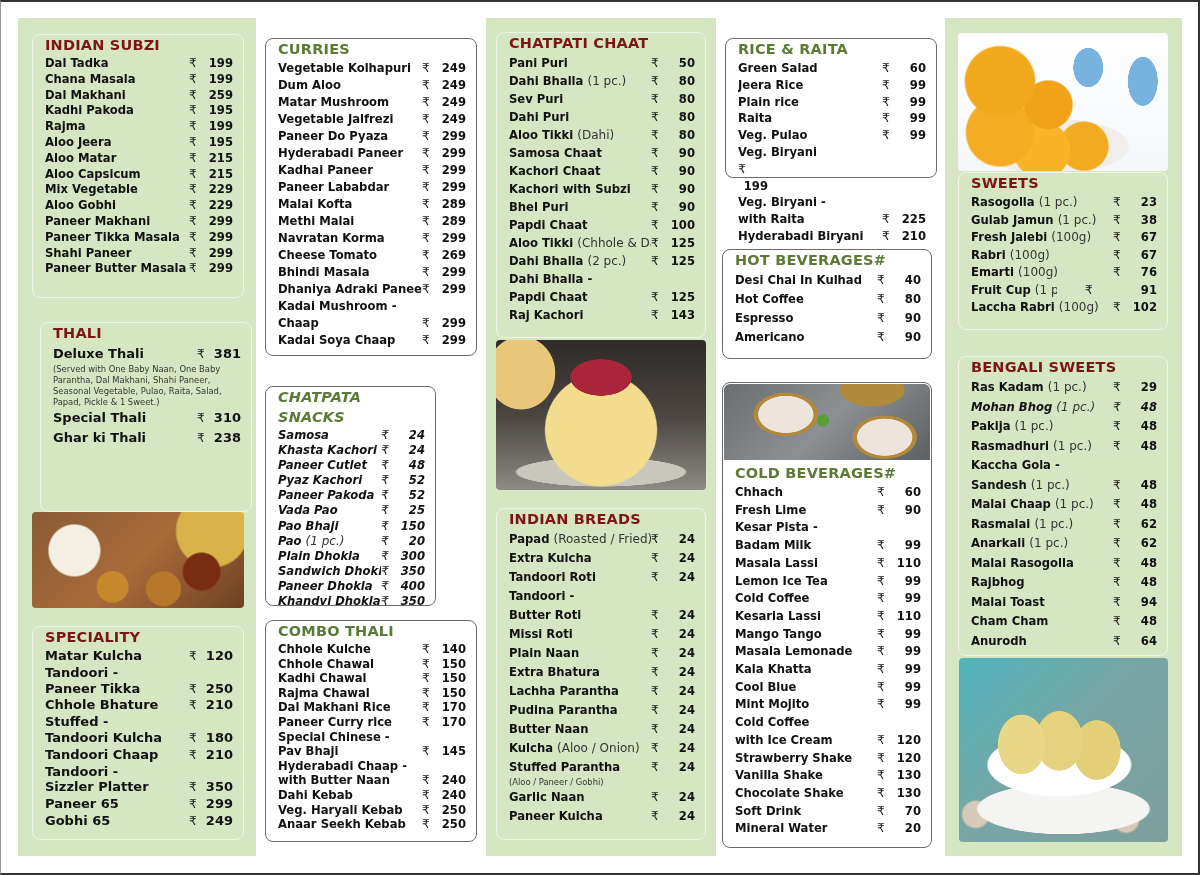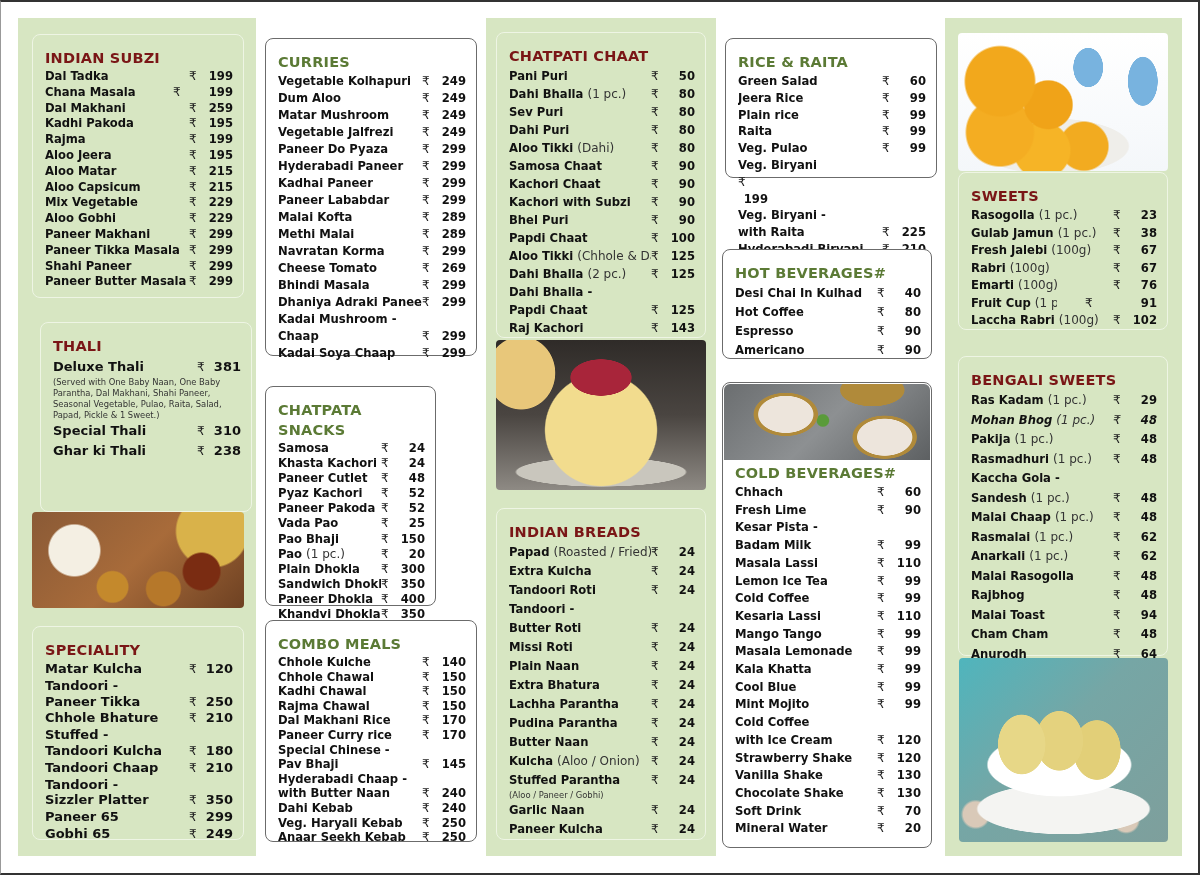--- a/index.html
+++ b/index.html
@@ -1,20 +1,20 @@
 <!DOCTYPE html>
 <html><head>
 <meta charset="utf-8">
 <style>
   * { box-sizing: border-box; margin: 0; padding: 0; }
   html, body { width: 1200px; height: 875px; background: #ffffff; overflow: hidden; }
   body { font-family: "DejaVu Sans", sans-serif; position: relative; }
   .frame { position: absolute; left: 0; top: 0; width: 1200px; height: 875px; border: 2px solid #333; border-left: 1px solid #999; }
   .col-bg { position: absolute; background: #d7e6c2; }
-  .panel { position: absolute; border-radius: 8px; padding: 13px 10px 4px 12px; }
+  .panel { position: absolute; border-radius: 8px; padding: 0 10px 4px 12px; }
   .panel.green { background: #d7e6c2; border: 1.5px solid #eef5e4; }
   .panel.white { background: #ffffff; border: 1.5px solid #6b6b6b; }
   .title { font-family: "DejaVu Sans", sans-serif; font-weight: bold; font-size: 14.5px; letter-spacing: 0.2px; margin-bottom: 1px; line-height: 20px; }
   .title.red { color: #7a1616; }
   .title.green { color: #5b7a35; }
   .row { display: flex; align-items: baseline; font-family: "DejaVu Sans", sans-serif; font-weight: bold; font-size: 11.6px; color: #111; white-space: nowrap; }
   .row .name { flex: 1; overflow: hidden; }
   .row .note { font-weight: normal; font-size: 12px; color: #333; }
   .row .rs { width: 14px; text-align: left; font-weight: normal; font-size: 12px; color: #222; }
   .row .price { width: 30px; text-align: right; }
@@ -32,21 +32,21 @@
 <div class="col-bg" style="left:945px;top:18px;width:237px;height:838px;"></div>
 
 <div class="panel green" style="left:32px;top:34px;width:212px;height:264px;">
   <div class="title red">INDIAN SUBZI</div>
   <div class="items">
       <div class="row" style="line-height: 15.8px;">
         <span class="name"><span>Dal Tadka</span></span>
         <span class="rs">₹</span>
         <span class="price">199</span>
       </div>
-      <div class="row" style="line-height: 15.8px; gap: 16px;">
+      <div class="row" style="line-height: 15.8px;">
         <span class="name"><span>Chana Masala</span></span>
         <span class="rs">₹</span>
         <span class="price">199</span>
       </div>
       <div class="row" style="line-height: 15.8px;">
         <span class="name"><span>Dal Makhani</span></span>
         <span class="rs">₹</span>
         <span class="price">259</span>
       </div>
       <div class="row" style="line-height: 15.8px;">
@@ -275,21 +275,21 @@
         <span class="price">299</span>
       </div>
       <div class="row" style="line-height: 17px;">
         <span class="name"><span>Kadai Soya Chaap</span></span>
         <span class="rs">₹</span>
         <span class="price">299</span>
       </div>
     </div>
 </div>
 
-<div class="panel white" style="left:265px;top:386px;width:171px;height:220px;">
+<div class="panel white" style="left:265px;top:386px;width:171px;height:220px;font-style:italic;">
   <div class="title green">CHATPATA SNACKS</div>
   <div class="items">
       <div class="row" style="line-height: 15.1px;">
         <span class="name"><span>Samosa</span></span>
         <span class="rs">₹</span>
         <span class="price">24</span>
       </div>
       <div class="row" style="line-height: 15.1px;">
         <span class="name"><span>Khasta Kachori</span></span>
         <span class="rs">₹</span>
@@ -342,21 +342,21 @@
       </div>
       <div class="row" style="line-height: 15.1px;">
         <span class="name"><span>Khandvi Dhokla</span></span>
         <span class="rs">₹</span>
         <span class="price">350</span>
       </div>
     </div>
 </div>
 
 <div class="panel white" style="left:265px;top:620px;width:212px;height:222px;">
-  <div class="title green">COMBO MEALS</div>
+  <div class="title green">COMBO THALI</div>
   <div class="items">
       <div class="row" style="line-height: 14.6px;">
         <span class="name"><span>Chhole Kulche</span></span>
         <span class="rs">₹</span>
         <span class="price">140</span>
       </div>
       <div class="row" style="line-height: 14.6px;">
         <span class="name"><span>Chhole Chawal</span></span>
         <span class="rs">₹</span>
         <span class="price">150</span>

